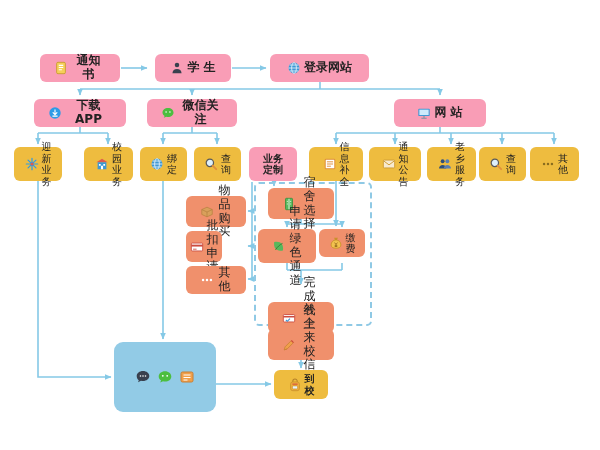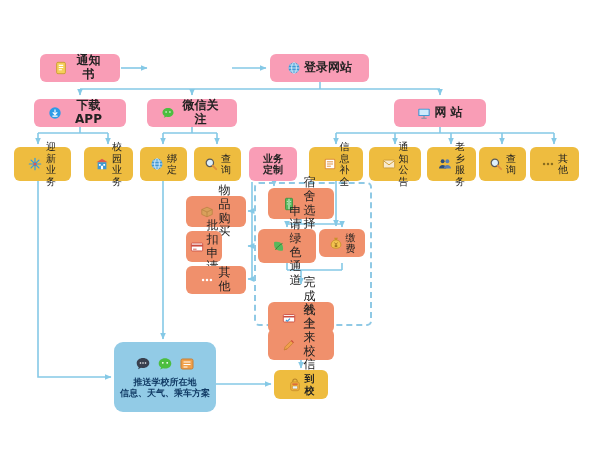--- a/index.html
+++ b/index.html
@@ -85,20 +85,27 @@
   <div class="dashed"></div>
 
   <div class="node pink f12 bold" style="left:40px;top:54px;width:80px;height:27px">
     <svg class="ic" viewBox="0 0 16 16">
         <rect x="3" y="1.5" width="10" height="13" rx="1.5" fill="#f6cf5a" stroke="#c79b2e"></rect>
         <path d="M5.5 5h5M5.5 7.5h5M5.5 10h3.5" stroke="#fff" stroke-width="1.2" fill="none"></path>
       </svg>
     <span class="lbl">通知书</span>
   </div>
 
+  <div class="node pink f12 bold" style="left:155px;top:54px;width:76px;height:27px">
+    <svg class="ic" viewBox="0 0 16 16">
+        <circle cx="8" cy="4.6" r="2.6" fill="#39404e"></circle>
+        <path d="M2.8 14c0-3 2.3-4.8 5.2-4.8s5.2 1.8 5.2 4.8z" fill="#39404e"></path>
+      </svg>
+    <span class="lbl">学 生</span>
+  </div>
 
   <div class="node pink f12 bold" style="left:270px;top:54px;width:99px;height:27px">
     <svg class="ic" viewBox="0 0 16 16">
         <circle cx="8" cy="8" r="6.2" fill="#3e97d4"></circle>
         <ellipse cx="8" cy="8" rx="2.7" ry="6.2" fill="none" stroke="#dff0fa"></ellipse>
         <path d="M1.8 8h12.4M3 4.6h10M3 11.4h10" stroke="#dff0fa" fill="none"></path>
       </svg>
     <span class="lbl">登录网站</span>
   </div>
 
@@ -121,21 +128,21 @@
 
   <div class="node pink f12 bold" style="left:394px;top:99px;width:92px;height:27px">
     <svg class="ic" viewBox="0 0 16 16">
         <rect x="1.5" y="3" width="13" height="8.5" rx="1" fill="#3e97d4"></rect>
         <rect x="2.7" y="4.2" width="10.6" height="6.1" fill="#cdeafb"></rect>
         <path d="M8 11.5v1.8M5 14h6" stroke="#7d8f9e" stroke-width="1.2" fill="none"></path>
       </svg>
     <span class="lbl">网 站</span>
   </div>
 
-  <div class="node yellow f10" style="left:14px;top:147px;width:57px;height:34px">
+  <div class="node yellow f10" style="left:14px;top:147px;width:48px;height:34px">
     <svg class="ic" viewBox="0 0 16 16">
         <path d="M8 1.5v13M1.5 8h13M3.5 3.5l9 9M12.5 3.5l-9 9" stroke="#2e9be6" stroke-width="1.4" fill="none" stroke-linecap="round"></path>
         <circle cx="8" cy="8" r="1.8" fill="#e05a4e"></circle>
       </svg>
     <span class="lbl">迎新
 业务</span>
   </div>
 
   <div class="node yellow f10" style="left:84px;top:147px;width:49px;height:34px">
     <svg class="ic" viewBox="0 0 16 16">
@@ -313,17 +320,15 @@
       <svg class="ic2" viewBox="0 0 16 16">
           <path d="M8 2.2c3.6 0 6.3 2.3 6.3 5.2 0 2.9-2.7 5.2-6.3 5.2-.7 0-1.4-.1-2-.3L3.2 13.5l.9-2.2C2.6 10.4 1.7 9 1.7 7.4c0-2.9 2.7-5.2 6.3-5.2z" fill="#4cbe3f"></path>
           <circle cx="5.8" cy="6.8" r=".9" fill="#fff"></circle>
           <circle cx="10.2" cy="6.8" r=".9" fill="#fff"></circle>
         </svg>
       <svg class="ic2" viewBox="0 0 16 16">
           <rect x="2" y="3" width="12" height="10" rx="1.5" fill="#f0a04a" stroke="#c87f35"></rect>
           <path d="M4.5 6h7M4.5 8.5h7M4.5 11h4" stroke="#fff" stroke-width="1.1" fill="none"></path>
         </svg>
     </div>
-    <span class="lbl">推送学校所在地
-信息、天气、乘车方案</span>
   </div>
 
 </div>
 
 </body></html>

